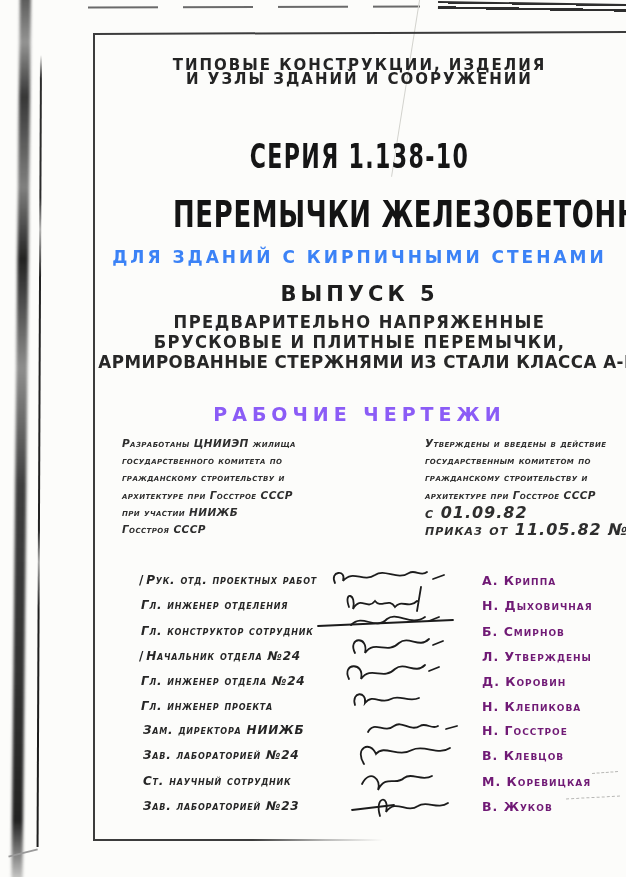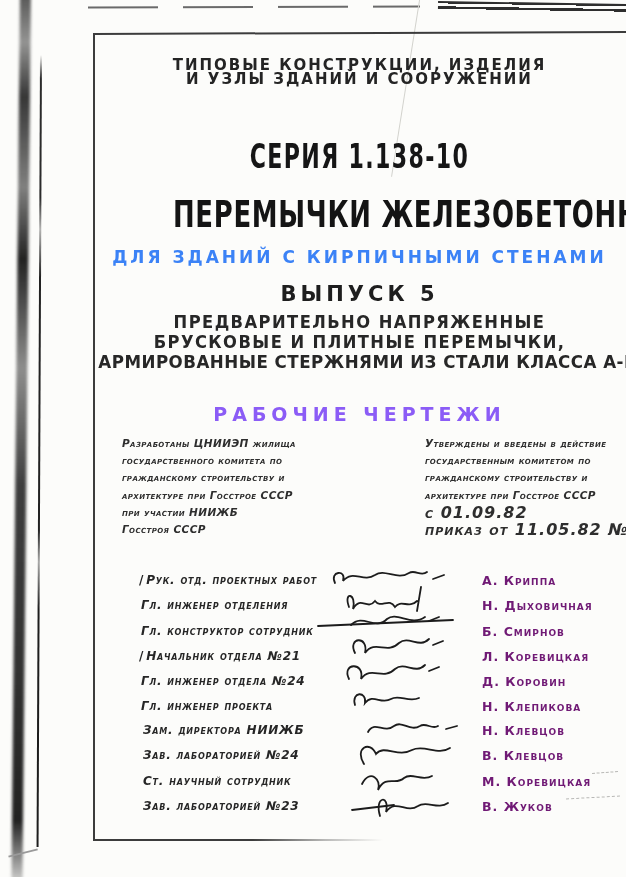--- a/index.html
+++ b/index.html
@@ -132,22 +132,22 @@
     </div>
     <div class="sig-row">
       <span class="sig-label"><span class="sig-prefix"></span><span>Гл. инженер отделения</span></span>
       <span class="sig-name">Н. Дыховичная</span>
     </div>
     <div class="sig-row">
       <span class="sig-label"><span class="sig-prefix"></span><span>Гл. конструктор сотрудник</span></span>
       <span class="sig-name">Б. Смирнов</span>
     </div>
     <div class="sig-row">
-      <span class="sig-label"><span class="sig-prefix">/</span><span>Начальник отдела №21</span></span>
-      <span class="sig-name">Л. Коревицкая</span>
+      <span class="sig-label"><span class="sig-prefix">/</span><span>Начальник отдела №24</span></span>
+      <span class="sig-name">Л. Утверждены</span>
     </div>
     <div class="sig-row">
       <span class="sig-label"><span class="sig-prefix"></span><span>Гл. инженер отдела №24</span></span>
       <span class="sig-name">Д. Коровин</span>
     </div>
     <div class="sig-row">
       <span class="sig-label"><span class="sig-prefix"></span><span>Гл. инженер проекта</span></span>
       <span class="sig-name">Н. Клепикова</span>
     </div>
   </div>
@@ -159,21 +159,21 @@
     <path d="M55,63 L190,57"></path>
     <path d="M88,62 C100,50 112,68 124,56 C134,48 148,64 162,54 M166,58 L176,54"></path>
     <path d="M92,90 C84,74 106,72 102,90 C112,76 124,92 136,80 C146,72 156,86 166,76 M170,82 L180,78"></path>
     <path d="M86,116 C78,100 102,98 98,116 C108,102 120,118 132,106 C142,98 152,112 162,102 M166,108 L176,104"></path>
     <path d="M92,142 C88,128 104,128 102,140 C110,130 118,142 128,136 C136,131 146,140 156,135"></path>
   </svg>
 
   <div class="sig-group g2">
     <div class="sig-row">
       <span class="sig-label">Зам. директора НИИЖБ</span>
-      <span class="sig-name">Н. Клевцов</span>
+      <span class="sig-name">Н. Госстрое</span>
     </div>
     <div class="sig-row">
       <span class="sig-label">Зав. лабораторией №24</span>
       <span class="sig-name">В. Клевцов</span>
     </div>
     <div class="sig-row">
       <span class="sig-label">Ст. научный сотрудник</span>
       <span class="sig-name">М. Коревицкая</span>
     </div>
     <div class="sig-row">

